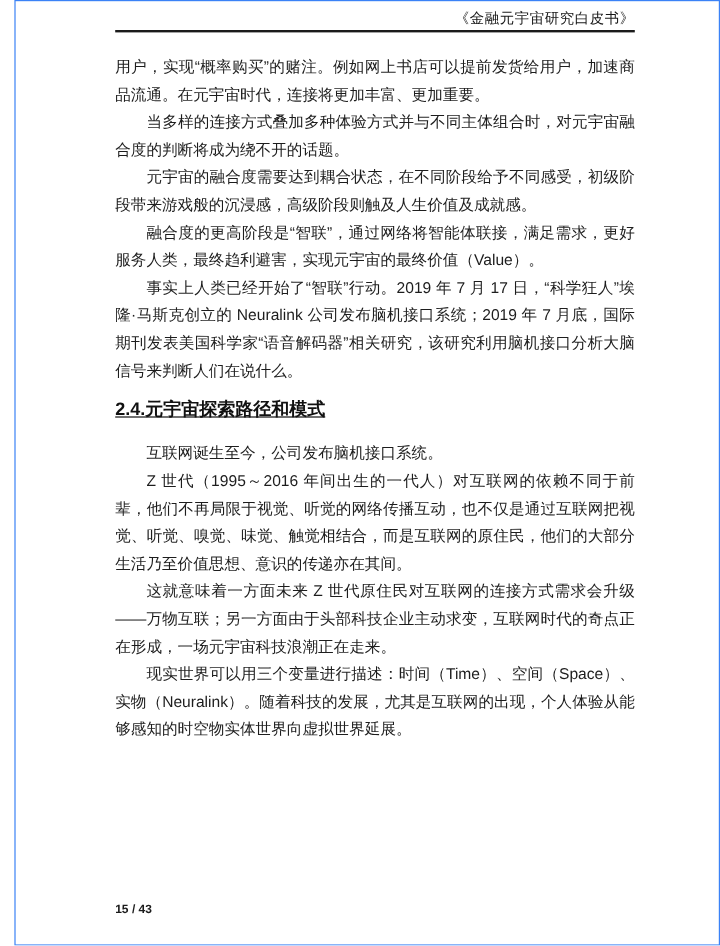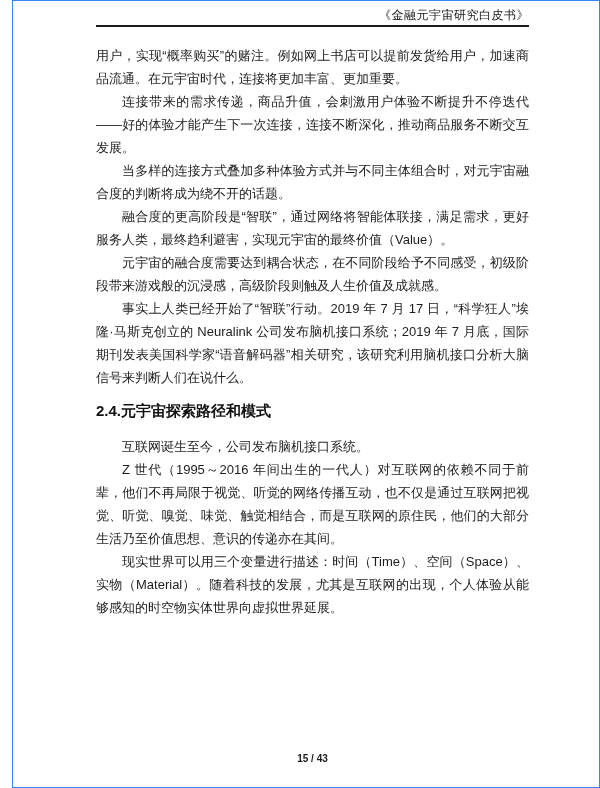--- a/index.html
+++ b/index.html
@@ -51,56 +51,57 @@
   .content p.cont {
     text-indent: 0;
   }
   .content h2 {
     margin: 12px 0 14px 0;
     font-size: 15px;
     line-height: 20px;
     font-weight: bold;
     color: #111111;
     text-align: left;
+    text-decoration: underline;
   }
   .page-footer {
     position: absolute;
     top: 751px;
     left: 83px;
     right: 70px;
-    text-align: center;
+    text-align: left;
     font-size: 10px;
     line-height: 14px;
     font-weight: bold;
     color: #1b1b1b;
   }
 </style>
 </head>
 <body>
 
 <div class="page">
 
   <div class="page-header">
     <span>《金融元宇宙研究白皮书》</span>
   </div>
 
   <div class="header-rule"></div>
 
   <div class="content">
     <p class="cont">用户，实现“概率购买”的赌注。例如网上书店可以提前发货给用户，加速商品流通。在元宇宙时代，连接将更加丰富、更加重要。</p>
-    <p>连接带来的需求传递，商品升值，会刺激用户体验不断提升不停迭代——好的体验才能产生下一次连接，连接不断深化，推动商品服务不断交互发展。</p>
     <p>当多样的连接方式叠加多种体验方式并与不同主体组合时，对元宇宙融合度的判断将成为绕不开的话题。</p>
+    <p>元宇宙的融合度需要达到耦合状态，在不同阶段给予不同感受，初级阶段带来游戏般的沉浸感，高级阶段则触及人生价值及成就感。</p>
     <p>融合度的更高阶段是“智联”，通过网络将智能体联接，满足需求，更好服务人类，最终趋利避害，实现元宇宙的最终价值（Value）。</p>
-    <p>元宇宙的融合度需要达到耦合状态，在不同阶段给予不同感受，初级阶段带来游戏般的沉浸感，高级阶段则触及人生价值及成就感。</p>
     <p>事实上人类已经开始了“智联”行动。2019 年 7 月 17 日，“科学狂人”埃隆·马斯克创立的 Neuralink 公司发布脑机接口系统；2019 年 7 月底，国际期刊发表美国科学家“语音解码器”相关研究，该研究利用脑机接口分析大脑信号来判断人们在说什么。</p>
 
     <h2>2.4.元宇宙探索路径和模式</h2>
 
     <p>互联网诞生至今，公司发布脑机接口系统。</p>
     <p>Z 世代（1995～2016 年间出生的一代人）对互联网的依赖不同于前辈，他们不再局限于视觉、听觉的网络传播互动，也不仅是通过互联网把视觉、听觉、嗅觉、味觉、触觉相结合，而是互联网的原住民，他们的大部分生活乃至价值思想、意识的传递亦在其间。</p>
-    <p>现实世界可以用三个变量进行描述：时间（Time）、空间（Space）、实物（Material）。随着科技的发展，尤其是互联网的出现，个人体验从能够感知的时空物实体世界向虚拟世界延展。</p>
+    <p>这就意味着一方面未来 Z 世代原住民对互联网的连接方式需求会升级——万物互联；另一方面由于头部科技企业主动求变，互联网时代的奇点正在形成，一场元宇宙科技浪潮正在走来。</p>
+    <p>现实世界可以用三个变量进行描述：时间（Time）、空间（Space）、实物（Neuralink）。随着科技的发展，尤其是互联网的出现，个人体验从能够感知的时空物实体世界向虚拟世界延展。</p>
   </div>
 
   <div class="page-footer">
     <span>15 / 43</span>
   </div>
 
 </div>
 
 </body></html>

